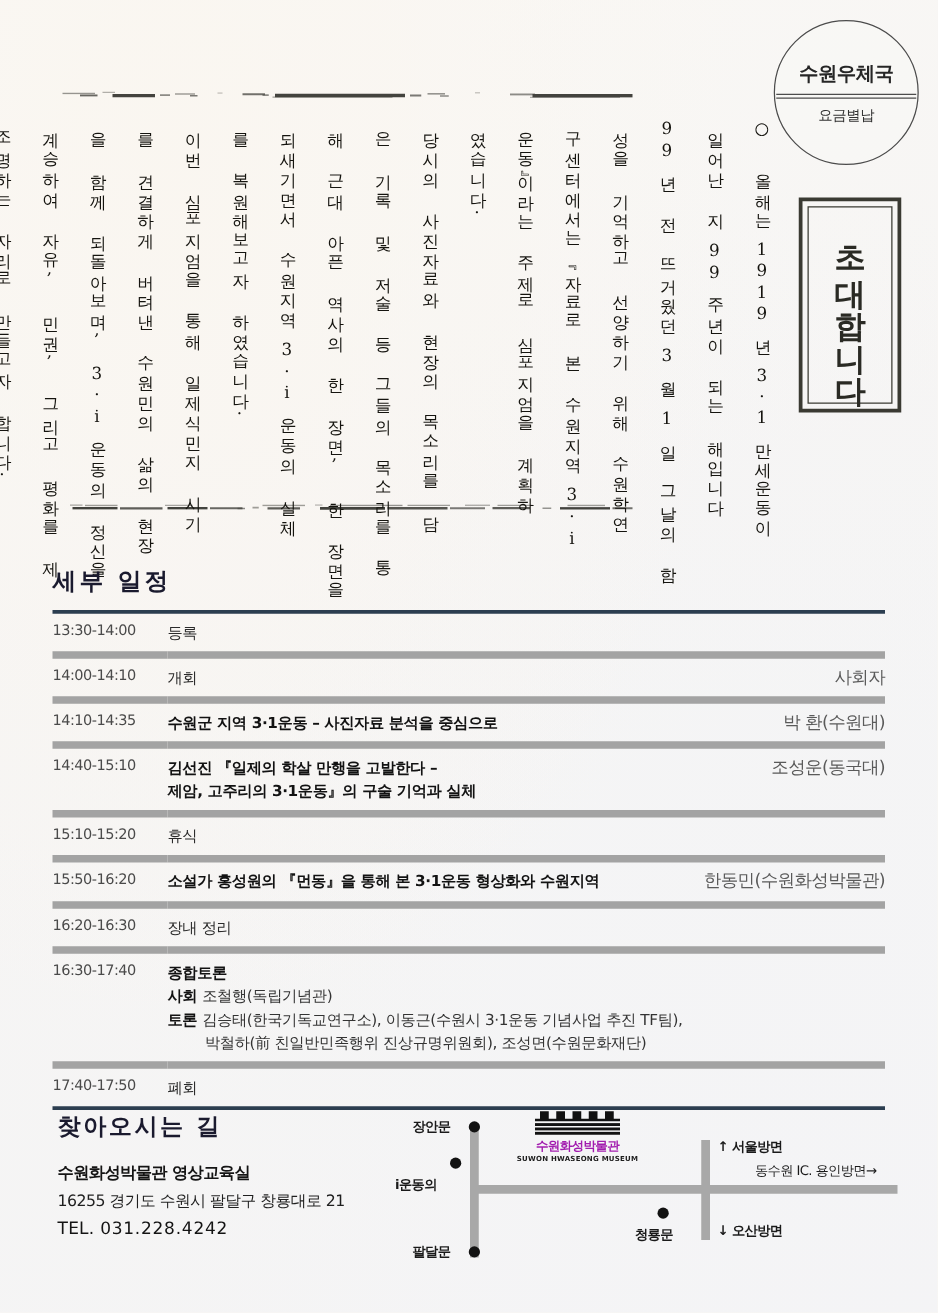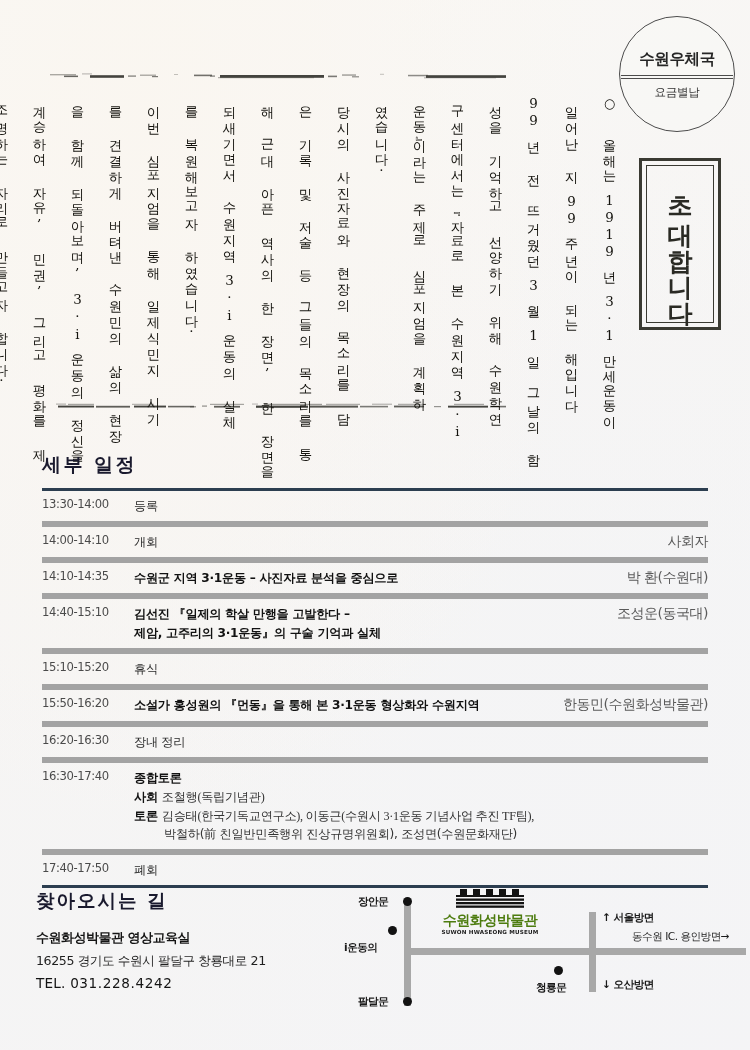--- a/index.html
+++ b/index.html
@@ -186,30 +186,30 @@
   td.desc.bold { font-weight: bold; color: #121212; }
   td.who {
     width: 168px;
     text-align: right;
     font-size: 14px;
     color: #5a5a5a;
     letter-spacing: -0.5px;
     white-space: nowrap;
     vertical-align: bottom;
   }
-  .panel-line { display: block; font-family: Liberation Serif, serif; }
+  .panel-line { display: block; }
   .panel-role { font-weight: bold; color: #121212; margin-right: 4px; }
   .panel-indent { display: block; padding-left: 30px; }
   .panel-head { font-weight: bold; color: #121212; display: block; margin-bottom: 1px; }
   .panel-sub { color: #333; font-weight: normal; }
 
   
   .directions {
     position: absolute;
-    left: 36px;
+    left: 46px;
     top: 888px;
     width: 300px;
   }
   .dir-title {
     font-family: "DejaVu Serif", "Liberation Serif", serif;
     font-size: 18.5px;
     font-weight: bold;
     letter-spacing: 2px;
     color: #1a1a2e;
     margin-bottom: 16px;
@@ -230,21 +230,21 @@
   .dir-tel {
     font-size: 13.6px;
     letter-spacing: 0.2px;
     color: #141414;
   }
   .dir-tel b { font-weight: normal; letter-spacing: 0.6px; }
 
   
   .map {
     position: absolute;
-    left: 336px;
+    left: 308px;
     top: 884px;
     width: 410px;
     height: 140px;
   }
   .map-label {
     position: absolute;
     font-size: 10.6px;
     font-weight: bold;
     letter-spacing: -0.5px;
     color: #1a1a1a;
@@ -267,24 +267,24 @@
     top: 2px;
     width: 116px;
     text-align: center;
   }
   .logo-wall {
     display: block;
     margin: 0 auto 1px;
   }
   .logo-ko {
     font-family: "DejaVu Serif", "Liberation Serif", serif;
-    font-size: 14px;
+    font-size: 10px;
     font-weight: bold;
     letter-spacing: -0.5px;
-    color: #4d7c0f;
+    color: #a21caf;
     line-height: 1.05;
     text-align: center;
   }
   .logo-en {
     font-size: 5.6px;
     font-weight: bold;
     letter-spacing: 0.2px;
     color: #1c1c1c;
     margin-top: 1px;
   }

